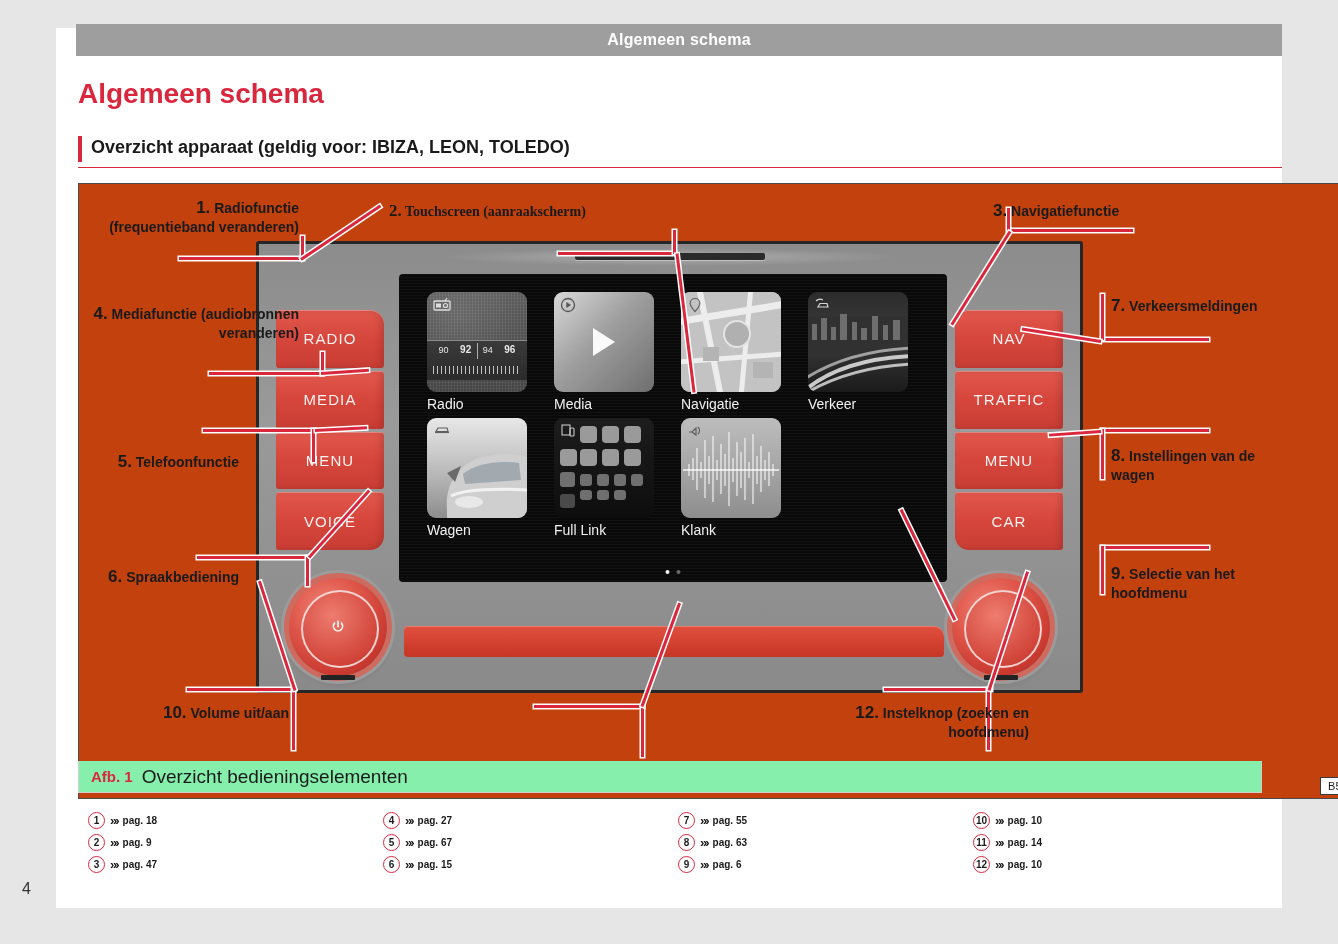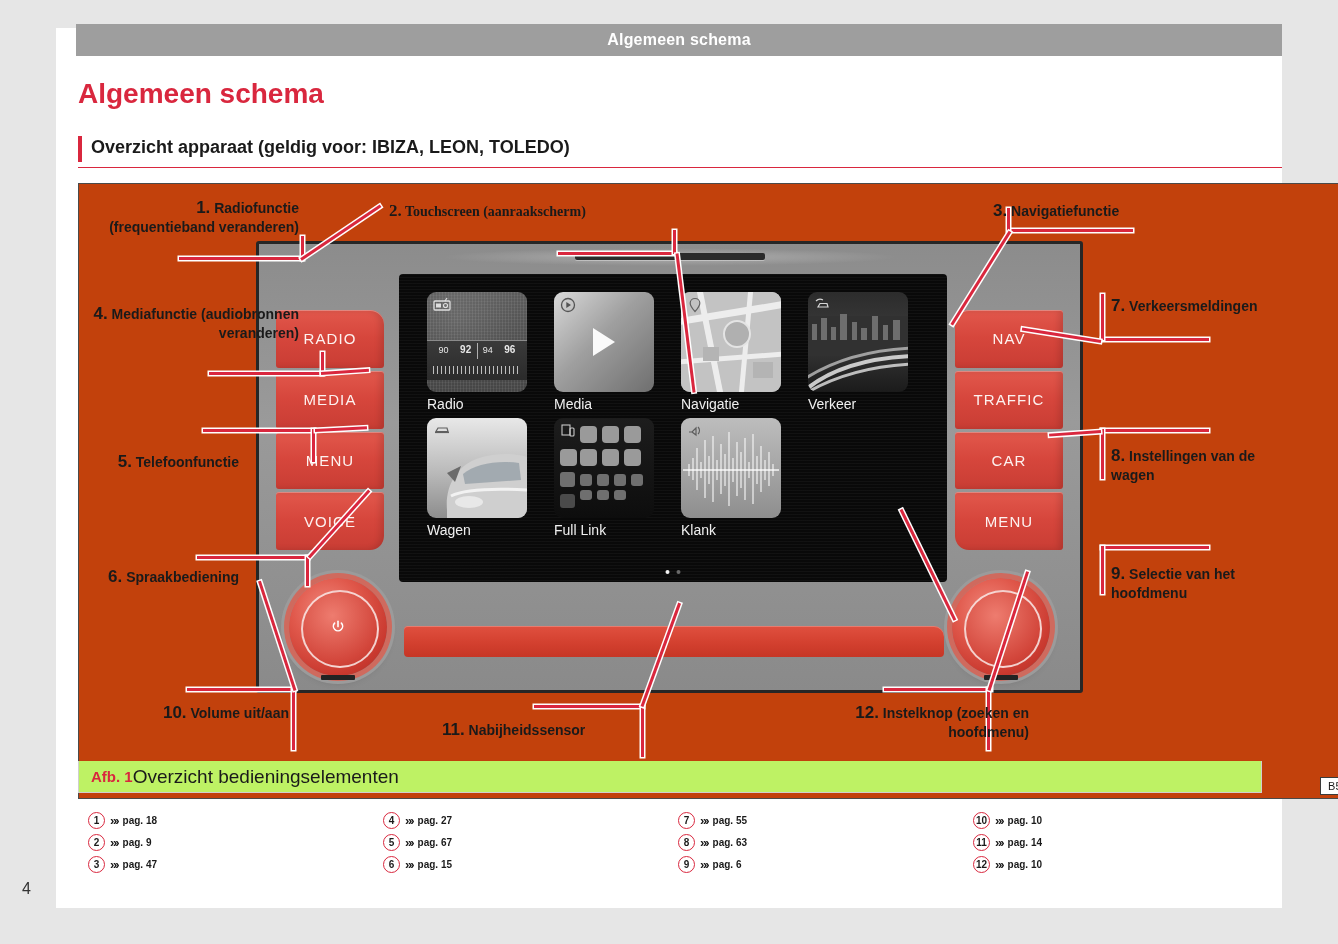--- a/index.html
+++ b/index.html
@@ -67,22 +67,22 @@
     left: 78px; top: 183px;
     width: 1312px; height: 616px;
     border: 1px solid #4a4a4a;
     background: #c2410c;
   }
   .figure-caption {
     position: absolute;
     left: 78px; top: 761px;
     width: 1184px; height: 32px;
     border: 1px solid #cfcfcf; border-top: none;
-    background: #bef264;
-    display: flex; align-items: center; padding-left: 12px; 
+    background: #86efac;
+    display: flex; align-items: center; padding-left: 12px; gap: 9px;
   }
   .caption-tag { color: #d9273e; font-weight: bold; font-size: 15px; }
   .caption-text { color: #1a1a1a; font-size: 19px; }
 
   .fig-code {
     position: absolute;
     right: 3px; bottom: 3px;
     border: 1px solid #3b3b3b;
     background: #ffffff;
     font-size: 11px; color: #1a1a1a;
@@ -393,24 +393,20 @@
   <div class="callout" style="left:1032px; top:380px; width:160px;">
     <span class="num">9.</span>
     <span>Selectie van het hoofdmenu</span>
   </div>
 
   <div class="callout right-align" style="left:70px; top:519px; width:140px;">
     <span class="num">10.</span>
     <span>Volume uit/aan</span>
   </div>
 
-  <div class="callout" style="left:363px; top:536px; width:260px;">
-    <span class="num">11.</span>
-    <span>Nabijheidssensor</span>
-  </div>
 
   <div class="callout right-align" style="left:700px; top:519px; width:250px;">
     <span class="num">12.</span>
     <span>Instelknop (zoeken en hoofdmenu)</span>
   </div>
 
   <div class="lead h" style="left:100px; top:73px; width:124px;"></div>
   <div class="lead v" style="left:222px; top:52px; height:24px;"></div>
   <div class="lead-diag" style="left:222px; top:74px; width:96px; transform:rotate(-34deg);"></div>
 
@@ -465,22 +461,22 @@
     <div class="btn-col left">
       <div class="hw-btn">RADIO</div>
       <div class="hw-btn">MEDIA</div>
       <div class="hw-btn">MENU</div>
       <div class="hw-btn">VOICE</div>
     </div>
 
     <div class="btn-col right">
       <div class="hw-btn">NAV</div>
       <div class="hw-btn">TRAFFIC</div>
+      <div class="hw-btn">MENU</div>
       <div class="hw-btn">CAR</div>
-      <div class="hw-btn">MENU</div>
     </div>
 
     <div class="touchscreen">
       <div class="tile-grid">
 
         <div class="tile">
           <div class="tile-thumb th-radio">
             <svg class="tile-ico" width="18" height="14" viewBox="0 0 18 14">
               <rect x="1" y="4" width="16" height="9" rx="1" fill="none" stroke="#e9e9e9" stroke-width="1.3"></rect>
               <line x1="12" y1="4" x2="14" y2="1" stroke="#e9e9e9" stroke-width="1.2"></line>

